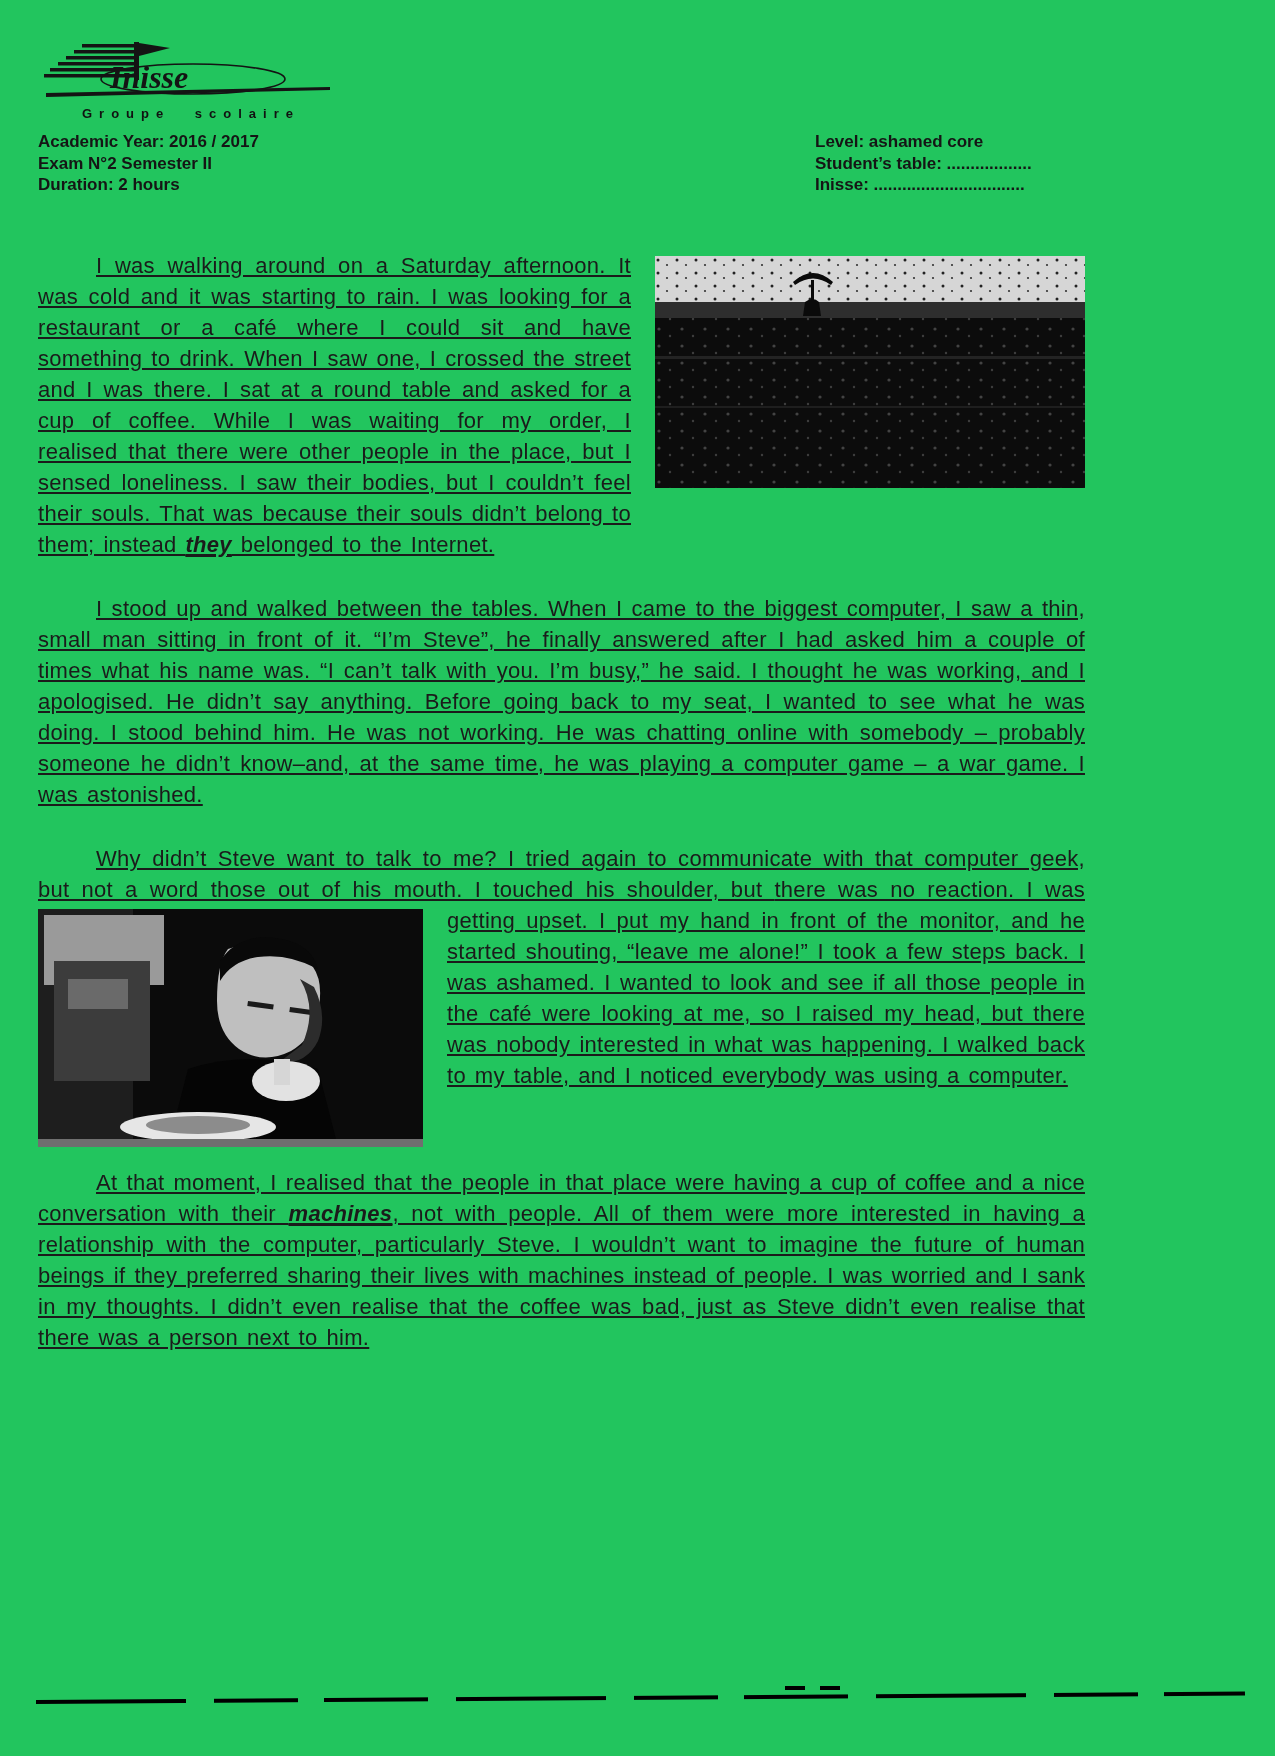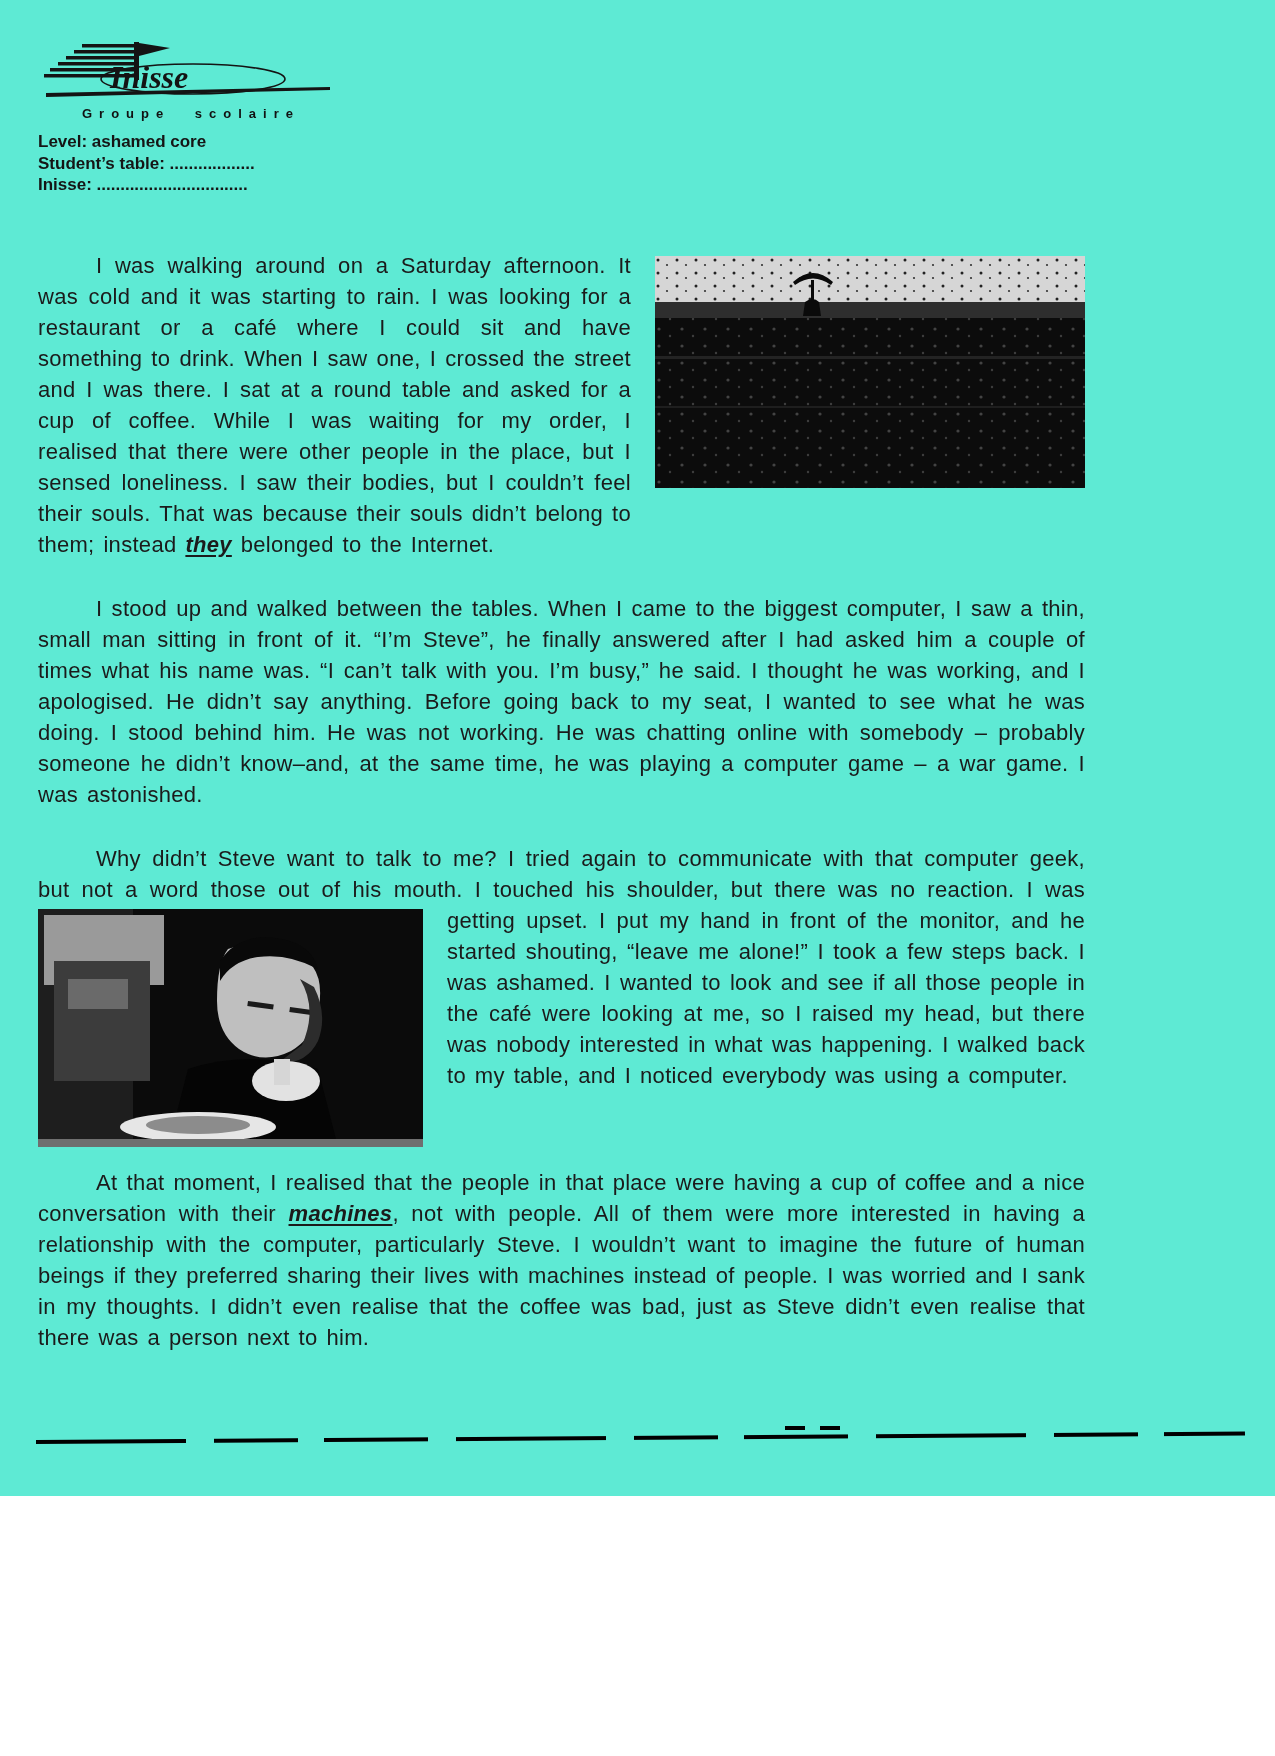--- a/index.html
+++ b/index.html
@@ -1,20 +1,20 @@
 <!DOCTYPE html>
 <html><head>
 <meta charset="utf-8">
 <style>
   html, body { margin: 0; padding: 0; background: #ffffff; }
   .page {
     position: relative;
     width: 1275px;
-    height: 1496px;
-    background: #5eead4;
+    height: 1756px;
+    background: #22c55e;
     font-family: "Liberation Sans", sans-serif;
     color: #1b1b1b;
     padding: 42px 182px 0 38px;
     box-sizing: border-box;
     overflow: hidden;
   }
   
   .logo-sub {
     font-size: 13px;
     font-weight: bold;
@@ -42,20 +42,21 @@
     line-height: 31px;
     letter-spacing: 0.3px;
     word-spacing: 2.5px;
     color: #1b1b1b;
   }
   .para {
     text-align: justify;
     text-indent: 58px;
     margin: 0 8px 33px 0;
     clear: both;
+    text-decoration: underline;
   }
   .para.gap-top { margin-top: 50px; }
   .em {
     font-weight: bold;
     font-style: italic;
     text-decoration: underline;
     text-decoration-thickness: 2px;
     text-underline-offset: 3px;
   }
   .photo { display: block; }
@@ -104,20 +105,25 @@
         <rect x="96" y="0" width="5" height="38" fill="#141414"></rect>
         <polygon points="101,1 132,6 101,14" fill="#141414"></polygon>
         <ellipse cx="155" cy="37" rx="92" ry="15" fill="none" stroke="#141414" stroke-width="1.6"></ellipse>
         <text x="72" y="46" font-family="'Liberation Serif', serif" font-size="32" font-weight="bold" font-style="italic" fill="#141414">Inisse</text>
         <path d="M8 51 L292 45 L292 48 L8 55 Z" fill="#141414"></path>
       </svg>
       <div class="logo-sub">Groupe scolaire</div>
     </div>
 
     <div class="hdr-info">
+      <div class="left">
+        <div>Academic Year: 2016 / 2017</div>
+        <div>Exam N°2 Semester II</div>
+        <div>Duration: 2 hours</div>
+      </div>
       <div class="right">
         <div>Level: ashamed core</div>
         <div>Student’s table: ..................</div>
         <div>Inisse: ................................</div>
       </div>
     </div>
   </header>
 
   <main class="passage">
 

